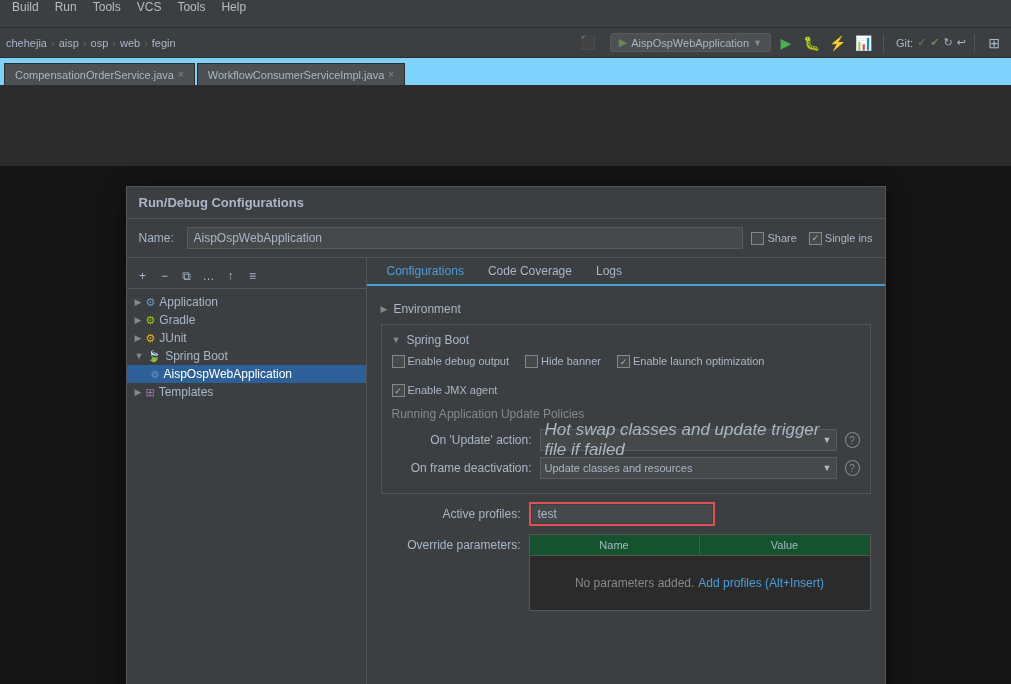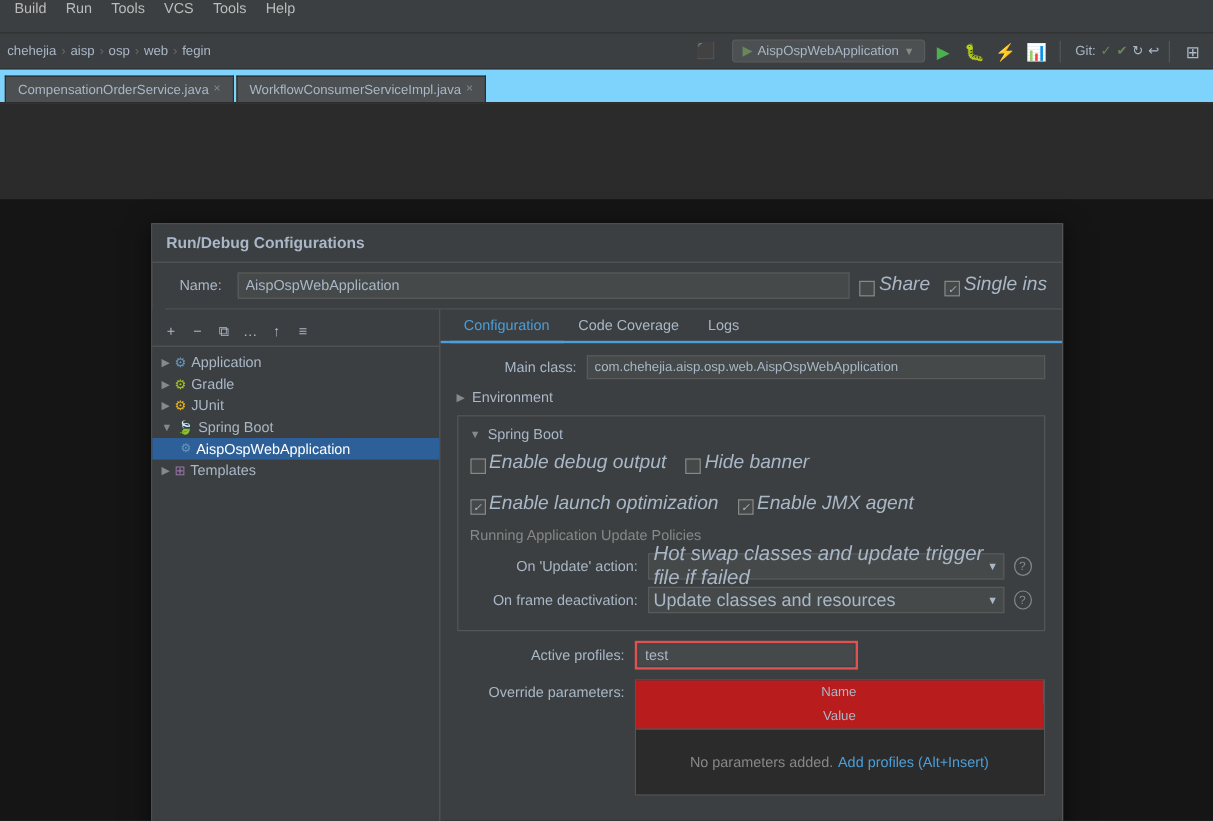--- a/index.html
+++ b/index.html
@@ -198,21 +198,20 @@
     .tree-item .icon-config { color: #6897bb; font-size: 10px; }
     .tree-item .icon-tmpl { color: #9876aa; font-size: 11px; }
 
     
     .name-bar {
       display: flex;
       align-items: center;
       padding: 8px 12px;
       border-bottom: 1px solid #555;
       gap: 8px;
-      margin-left: 11px;
     }
     .name-label {
       font-size: 12px;
       color: #a9b7c6;
       min-width: 40px;
     }
     .name-input {
       flex: 1;
       background: #45494a;
       border: 1px solid #5a5a5a;
@@ -221,25 +220,24 @@
       font-size: 12px;
       outline: none;
     }
     .share-area {
       display: flex;
       align-items: center;
       gap: 4px;
     }
     .checkbox-label {
       display: flex;
-      align-items: flex-end;
+      align-items: flex-start;
       gap: 3px;
-      font-size: 16px;
-      color: #a9b7c6;
-      font-style: italic;
+      font-size: 11px;
+      color: #a9b7c6;
     }
 
     
     .right-panel {
       flex: 1;
       display: flex;
       flex-direction: column;
       overflow: hidden;
     }
 
@@ -404,23 +402,23 @@
       padding-top: 4px;
     }
 
     .params-table {
       flex: 1;
       border: 1px solid #555;
       background: #2b2b2b;
     }
     .params-header {
       display: grid;
-      grid-template-columns: 1fr;
+      grid-template-columns: 1fr 1fr;
       border-bottom: 1px solid #555;
-      background: #b91c1c;
+      background: #14532d;
     }
     .params-header-cell {
       padding: 4px 8px;
       font-size: 11px;
       color: #a9b7c6;
       text-align: center;
       border-right: 1px solid #555;
     }
     .params-empty {
       display: flex;
@@ -581,31 +579,27 @@
           <div class="tree-item">
             <span class="arrow">▶</span>
             <span class="icon-tmpl">⊞</span>
             <span>Templates</span>
           </div>
         </div>
 
         <div class="right-panel">
 
           <div class="config-tabs">
-            <div class="config-tab active">Configuration</div>
+            <div class="config-tab active">Configurations</div>
             <div class="config-tab">Code Coverage</div>
             <div class="config-tab">Logs</div>
           </div>
 
           <div class="config-content">
 
-            <div class="field-row">
-              <span class="field-label">Main class:</span>
-              <div class="field-value" style="font-size:11px;">com.chehejia.aisp.osp.web.AispOspWebApplication</div>
-            </div>
 
             <div class="section-header">
               <span class="section-arrow">▶</span>
               <span>Environment</span>
             </div>
 
             <div class="spring-section">
               <div class="spring-section-title">
                 <span class="section-arrow">▼</span>
                 <span>Spring Boot</span>
@@ -637,21 +631,21 @@
                 <div class="policy-select">
                   <span style="font-size:17px;font-style:italic;">Hot swap classes and update trigger file if failed</span>
                   <span class="arrow">▼</span>
                 </div>
                 <div class="help-icon">?</div>
               </div>
 
               <div class="policy-row">
                 <span class="policy-label">On frame deactivation:</span>
                 <div class="policy-select">
-                  <span style="font-size:15px;">Update classes and resources</span>
+                  <span style="font-size:11px;">Update classes and resources</span>
                   <span class="arrow">▼</span>
                 </div>
                 <div class="help-icon">?</div>
               </div>
             </div>
 
             <div class="profiles-row">
               <span class="profiles-label">Active profiles:</span>
               <div class="profiles-input-wrapper">
                 <input class="profiles-input" type="text" value="test" style="">

